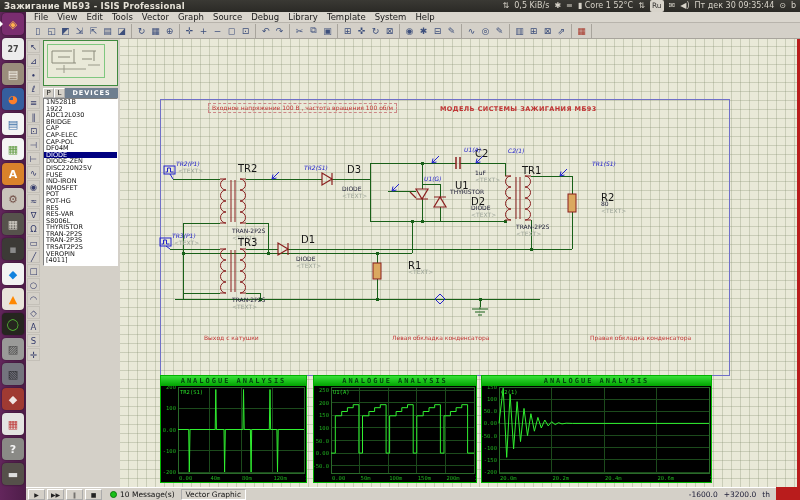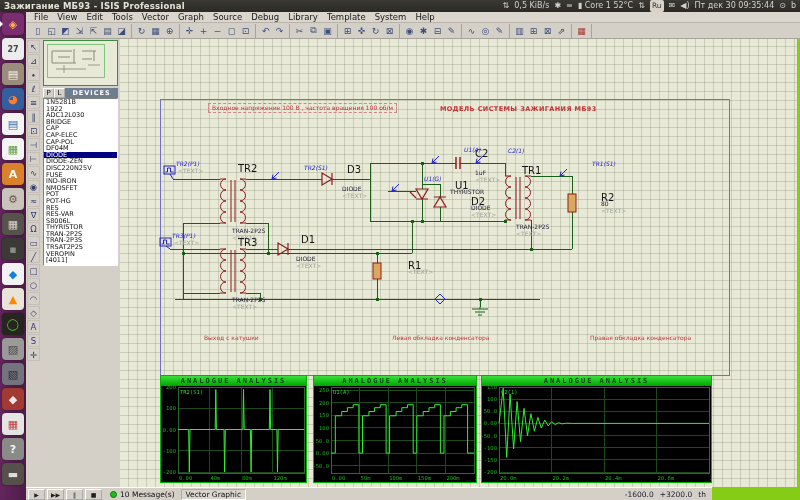--- a/index.html
+++ b/index.html
@@ -1,18 +1,18 @@
 <!DOCTYPE html>
 <html><head>
 <meta charset="utf-8">
 <style>
   html,body{margin:0;padding:0;background:#222;}
   *{box-sizing:border-box;}
   #screen{position:relative;width:800px;height:500px;overflow:hidden;
-    font-family:"DejaVu Sans",sans-serif;background:#84cc16;}
+    font-family:"DejaVu Sans",sans-serif;background:#b91c1c;}
 
   
   #top-panel{position:absolute;left:0;top:0;width:800px;height:12px;
     background:linear-gradient(#3a3934,#2b2a26);color:#e6e2d8;
     display:flex;align-items:center;font-size:8.5px;padding:0 4px;}
   #win-title{font-weight:bold;letter-spacing:.2px;}
   #panel-right{margin-left:auto;display:flex;align-items:center;gap:5px;color:#d6d2c8;}
   #panel-right .pi{font-size:8px;line-height:12px;white-space:nowrap;}
   #panel-right .kbd{background:#d8d4cb;color:#3a3836;border-radius:2px;padding:0 2px;font-size:7.5px;}
 
@@ -72,21 +72,21 @@
   .sch-t.red{font-size:6px;color:#c03333;}
   .sch-t.redtitle{font-size:6.5px;color:#c03333;font-weight:bold;letter-spacing:.4px;}
   .sch-t.redbox{font-size:6px;color:#c03333;border:1px dashed #cc8888;padding:1px 3px;}
 
   
   .graph{position:absolute;background:#000;border:1px solid #00b400;}
   .ghead{height:10px;background:linear-gradient(#38e038,#00a400);color:#00480c;
     font:bold 7px "DejaVu Sans Mono",monospace;letter-spacing:2px;text-align:center;line-height:10px;}
 
   
-  #statusbar{position:absolute;left:26px;top:487px;width:686px;height:13px;background:#d4d0c8;
+  #statusbar{position:absolute;left:26px;top:487px;width:750px;height:13px;background:#d4d0c8;
     border-top:1px solid #fff;display:flex;align-items:center;font-size:7.5px;color:#111;}
   .sb-btn{width:17px;height:11px;margin-left:2px;background:#d4d0c8;border:1px outset #fff;
     font-size:6px;line-height:9px;text-align:center;color:#222;}
   #msg-dot{width:7px;height:7px;border-radius:50%;background:#18c018;border:1px solid #0a7a0a;
     margin:0 3px 0 8px;}
   .sb-box{border:1px inset #fff;background:#d9d5cd;height:11px;line-height:10px;padding:0 4px;margin-left:6px;}
   #sb-spacer{flex:1;}
   #coords{display:flex;gap:6px;padding-right:6px;font-size:7.5px;color:#20203a;}
 </style>
 </head>

